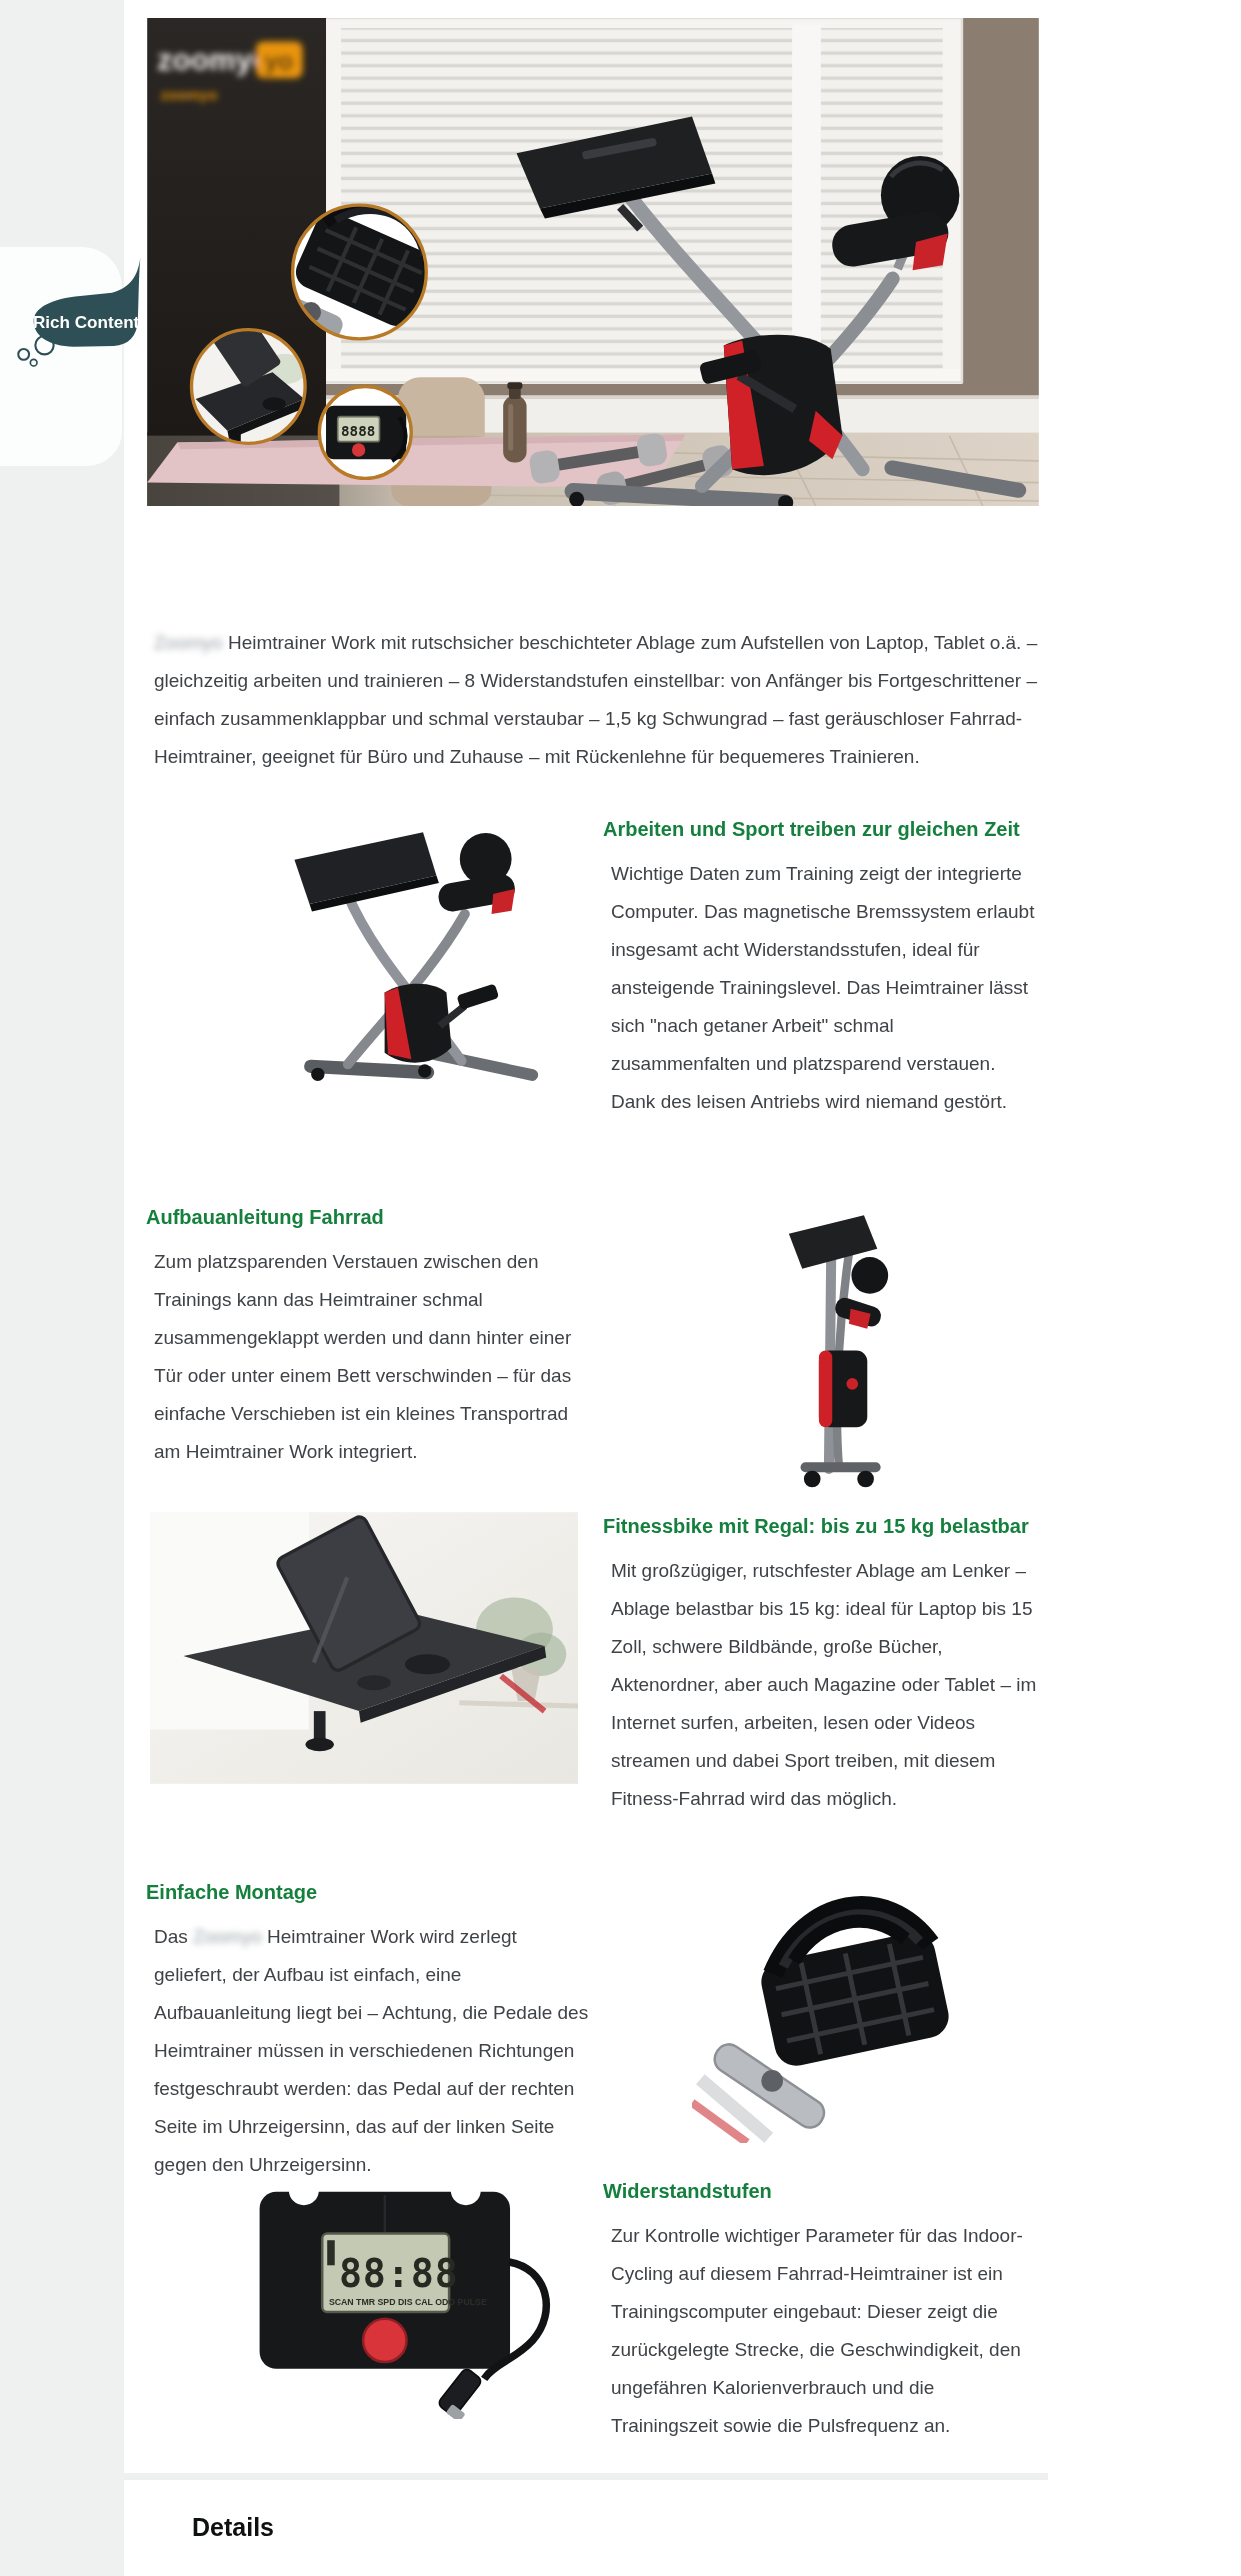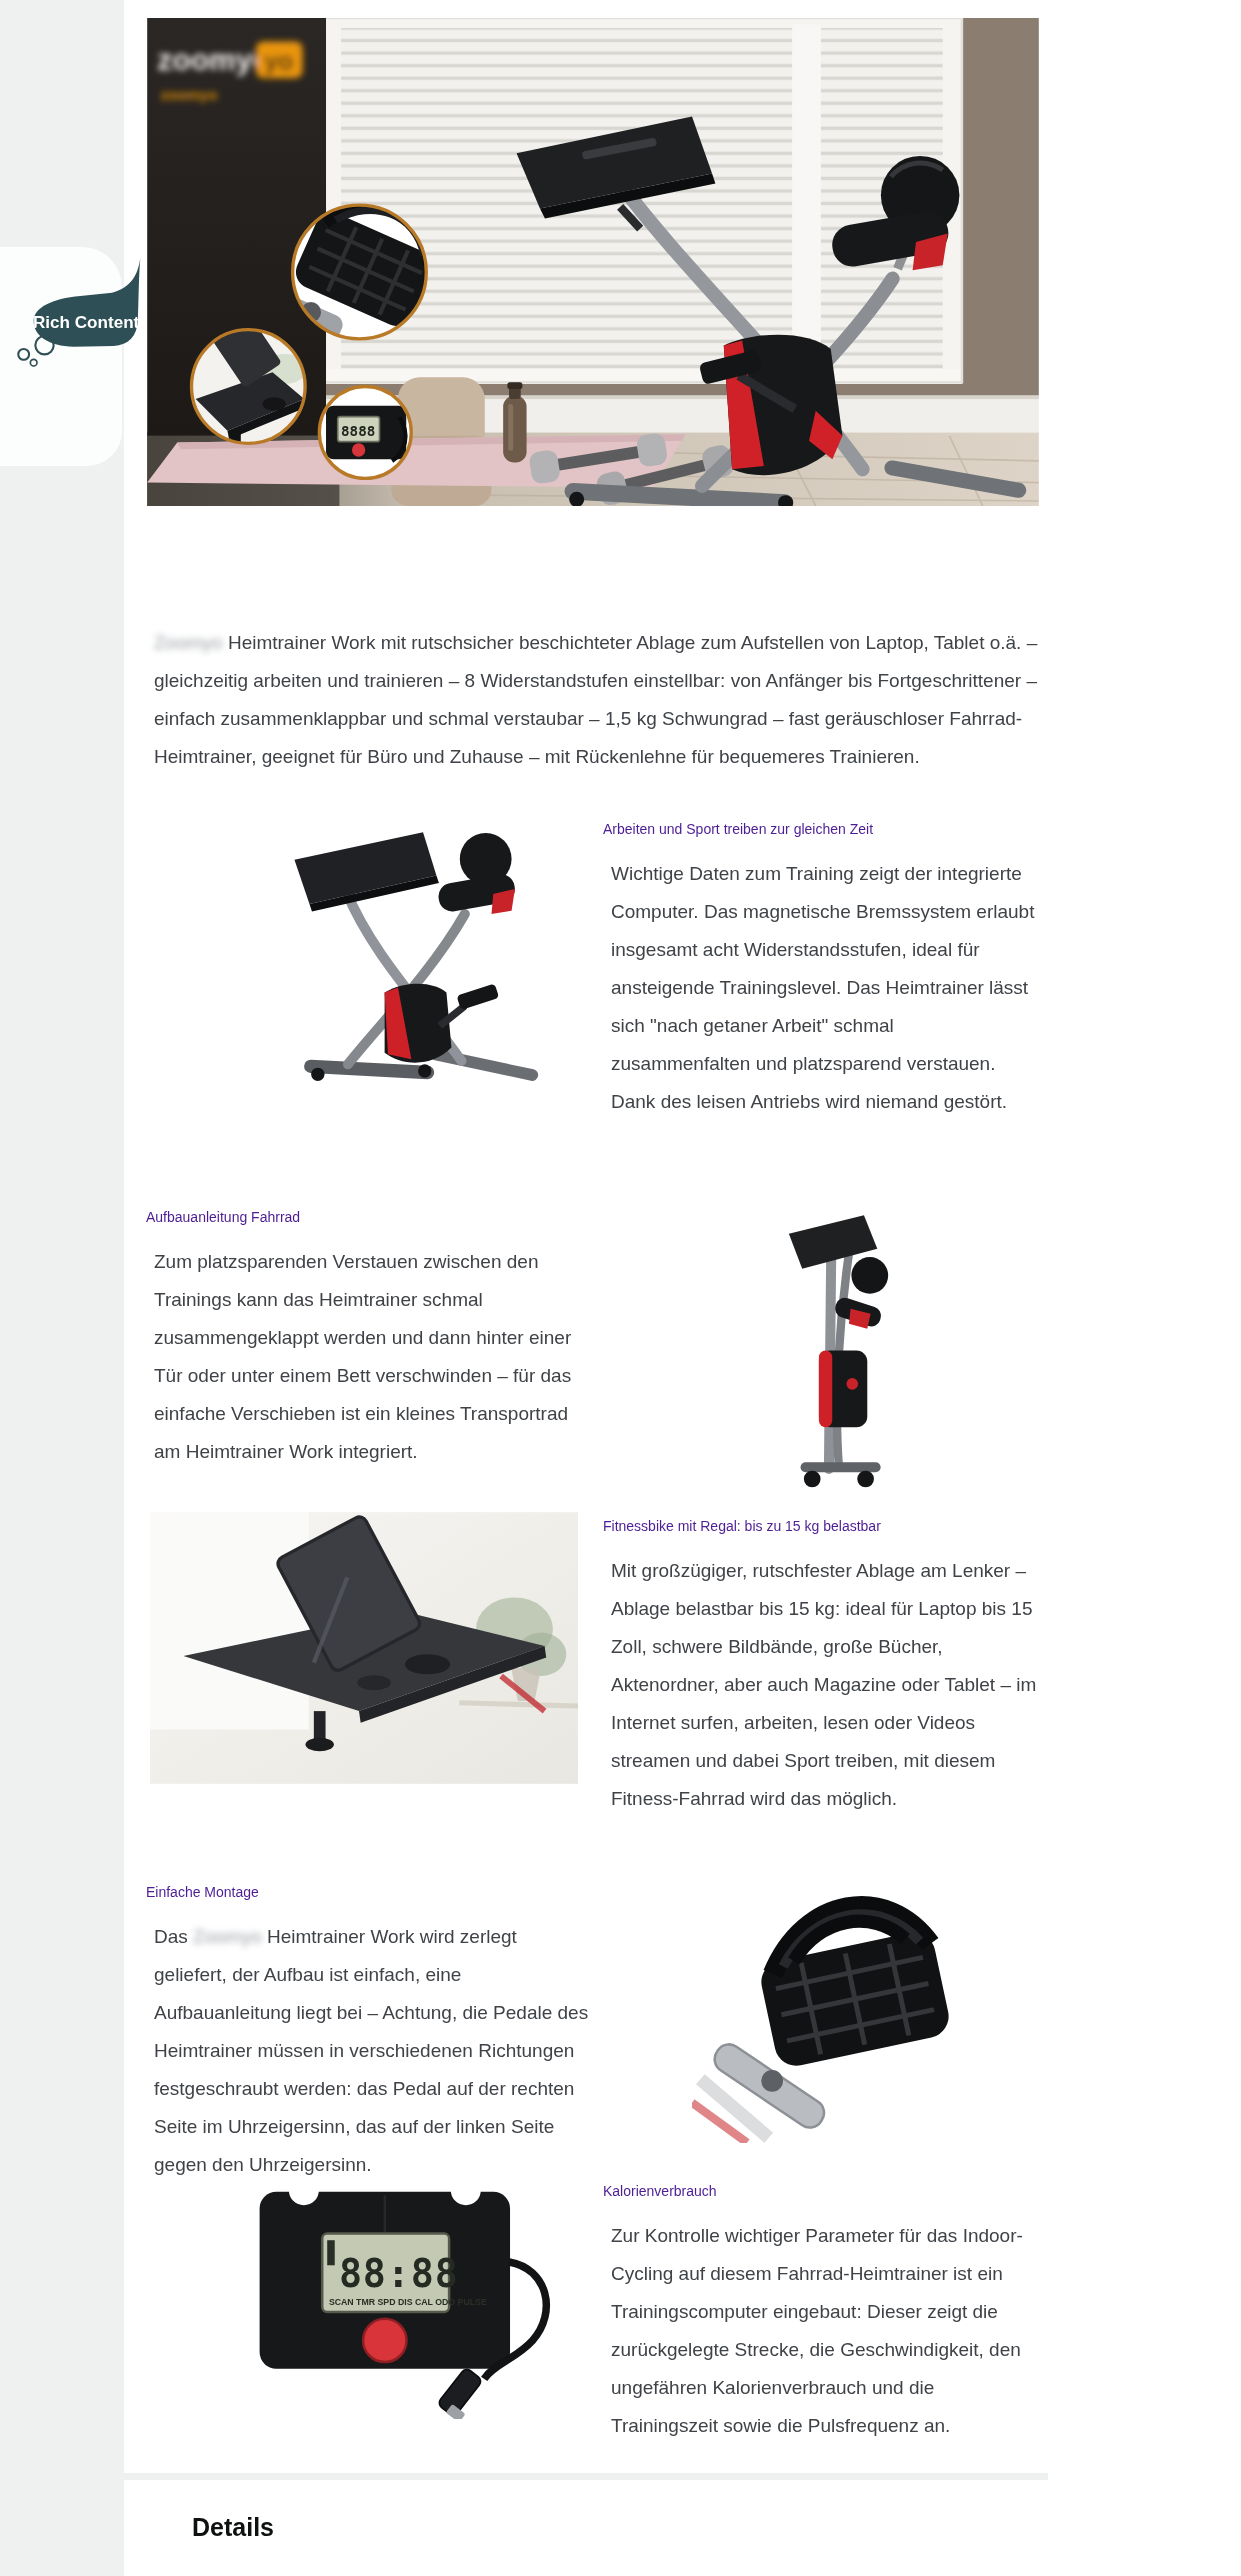--- a/index.html
+++ b/index.html
@@ -10,21 +10,21 @@
   .right-rail-bottom{left:1064px;top:2455px;width:178px;height:121px;background:#eff1f1;}
   .v-card-line{left:1060px;top:0;width:3.3px;height:2576px;background:#eaeceb;}
   .bubble-panel{left:0;top:247px;width:122px;height:219px;background:#fcfdfd;
                 border-radius:0 40px 35px 0;}
   .hero{left:147px;top:17.5px;width:892px;height:488px;}
   .title-line{left:146px;top:565px;width:902px;font-size:20px;line-height:28px;font-weight:bold;color:#0f1111;}
   .blur-brand{filter:blur(3.3px);color:#8d9297;margin-right:6.7px;}
   .blur-inline{filter:blur(3.3px);color:#9aa0a5;}
   .intro{left:146px;top:616px;width:901px;}
   p.body{font-size:19px;line-height:38px;margin:8px;color:#3f4347;}
-  h3.fh{font-size:14px;line-height:28px;margin:0 0 11.7px 0;color:#4c1d95;font-weight:normal;}
+  h3.fh{font-size:20px;line-height:28px;margin:0 0 11.7px 0;color:#15803d;font-weight:bold;}
   .txtcol{position:absolute;}
   .divider{left:124px;top:2473px;width:937px;height:6.7px;background:#eef0f0;}
   .details-heading{left:146px;top:2513px;font-size:25px;font-weight:bold;color:#0f1111;margin-left:46px;}
   svg{display:block;}
   .lcd-digits{font-family:"DejaVu Sans Mono",monospace;font-weight:bold;}
 </style>
 </head>
 <body>
 
 <div class="page">
@@ -325,21 +325,21 @@
     <rect x="150" y="58" width="152" height="94" rx="6" fill="#c3c9b2" stroke="#555a4d" stroke-width="3"></rect>
     <rect x="156" y="66" width="9" height="30" fill="#2a2f26"></rect>
     <text class="lcd-digits" x="170" y="122" font-size="46" fill="#252b22" letter-spacing="1">88:88</text>
     <text x="158" y="144" font-size="10.5" font-weight="bold" fill="#2a2f26" font-family="Liberation Sans, sans-serif">SCAN TMR SPD DIS CAL ODO PULSE</text>
     <circle cx="225" cy="186" r="26" fill="#d8343a" stroke="#8e1f24" stroke-width="3"></circle>
     <path d="M374,92 C420,100 432,152 402,186 C382,208 356,214 344,232" stroke="#121315" stroke-width="9" fill="none"></path>
     <rect x="322" y="218" width="26" height="56" rx="7" fill="#1c1d20" stroke="#0a0b0c" stroke-width="2" transform="rotate(38 322 218)"></rect>
     <rect x="306" y="262" width="20" height="13" rx="3" fill="#9da0a4" transform="rotate(38 306 262)"></rect>
   </svg>
   <div class="txtcol" style="left:603px;top:2177px;width:443px">
-    <h3 class="fh">Kalorienverbrauch</h3>
+    <h3 class="fh">Widerstandstufen</h3>
     <p class="body">Zur Kontrolle wichtiger Parameter für das Indoor-Cycling auf diesem Fahrrad-Heimtrainer ist ein Trainingscomputer eingebaut: Dieser zeigt die zurückgelegte Strecke, die Geschwindigkeit, den ungefähren Kalorienverbrauch und die Trainingszeit sowie die Pulsfrequenz an.</p>
   </div>
 
   <div class="abs divider"></div>
   <div class="abs details-heading">Details</div>
 
 </div>
 
 
 </body></html>

